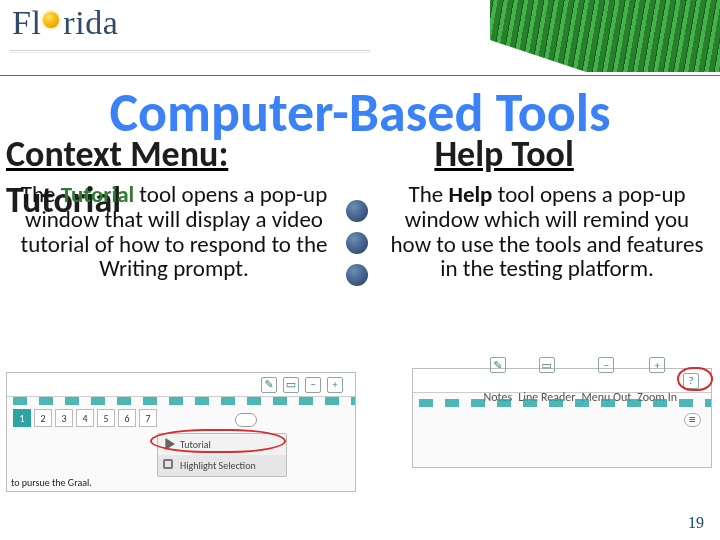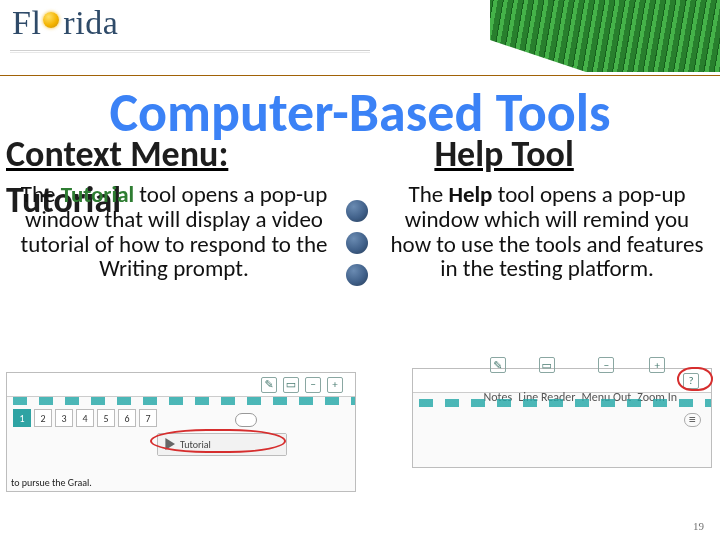--- a/index.html
+++ b/index.html
@@ -77,21 +77,21 @@
 
   .red-oval { position: absolute; border: 2px solid #d62e2e; border-radius: 50% / 60%; }
   .red-oval.tutorial { left: 143px; top: 56px; width: 136px; height: 24px; }
 
   .shot-left .snippet { position: absolute; left: 4px; bottom: 2px; font-size: 10px; color: #222; }
 
   .shot-right .dashed { margin-top: 6px; }
   .shot-right .equals { position: absolute; right: 10px; top: 44px; font-size: 14px; color: #666; border: 1px solid #aaa; border-radius: 8px; padding: 0 4px; line-height: 12px; }
   .red-oval.help { left: 264px; top: -2px; width: 36px; height: 24px; }
 
-  .pagenum { position: absolute; right: 16px; bottom: 8px; font-family: Georgia, serif; font-size: 11px; color: #737373; }
+  .pagenum { position: absolute; right: 16px; bottom: 8px; font-family: Georgia, serif; font-size: 16px; color: #0c4a6e; }
 </style>
 </head>
 <body>
 
 <div class="slide">
 
   <div class="header">
     <div class="logo">
       <div class="logo-word">
         <span>Fl</span><span class="o-sun">&nbsp;</span><span>rida</span>
@@ -152,20 +152,24 @@
       <div class="pg">5</div>
       <div class="pg">6</div>
       <div class="pg">7</div>
     </div>
     <div class="ctx-toggle"></div>
     <div class="ctx-menu">
       <div class="ctx-item first">
         <span class="ico tut"></span>
         <span>Tutorial</span>
       </div>
+      <div class="ctx-item">
+        <span class="ico hl"></span>
+        <span>Highlight Selection</span>
+      </div>
     </div>
     <div class="red-oval tutorial"></div>
     <div class="snippet">to pursue the Graal.</div>
   </div>
 
   <div class="shot shot-right">
     <div class="toolbar">
       <div class="group">
         <span class="tb-ico">✎</span>
         <span class="tb-label">Notes</span>

